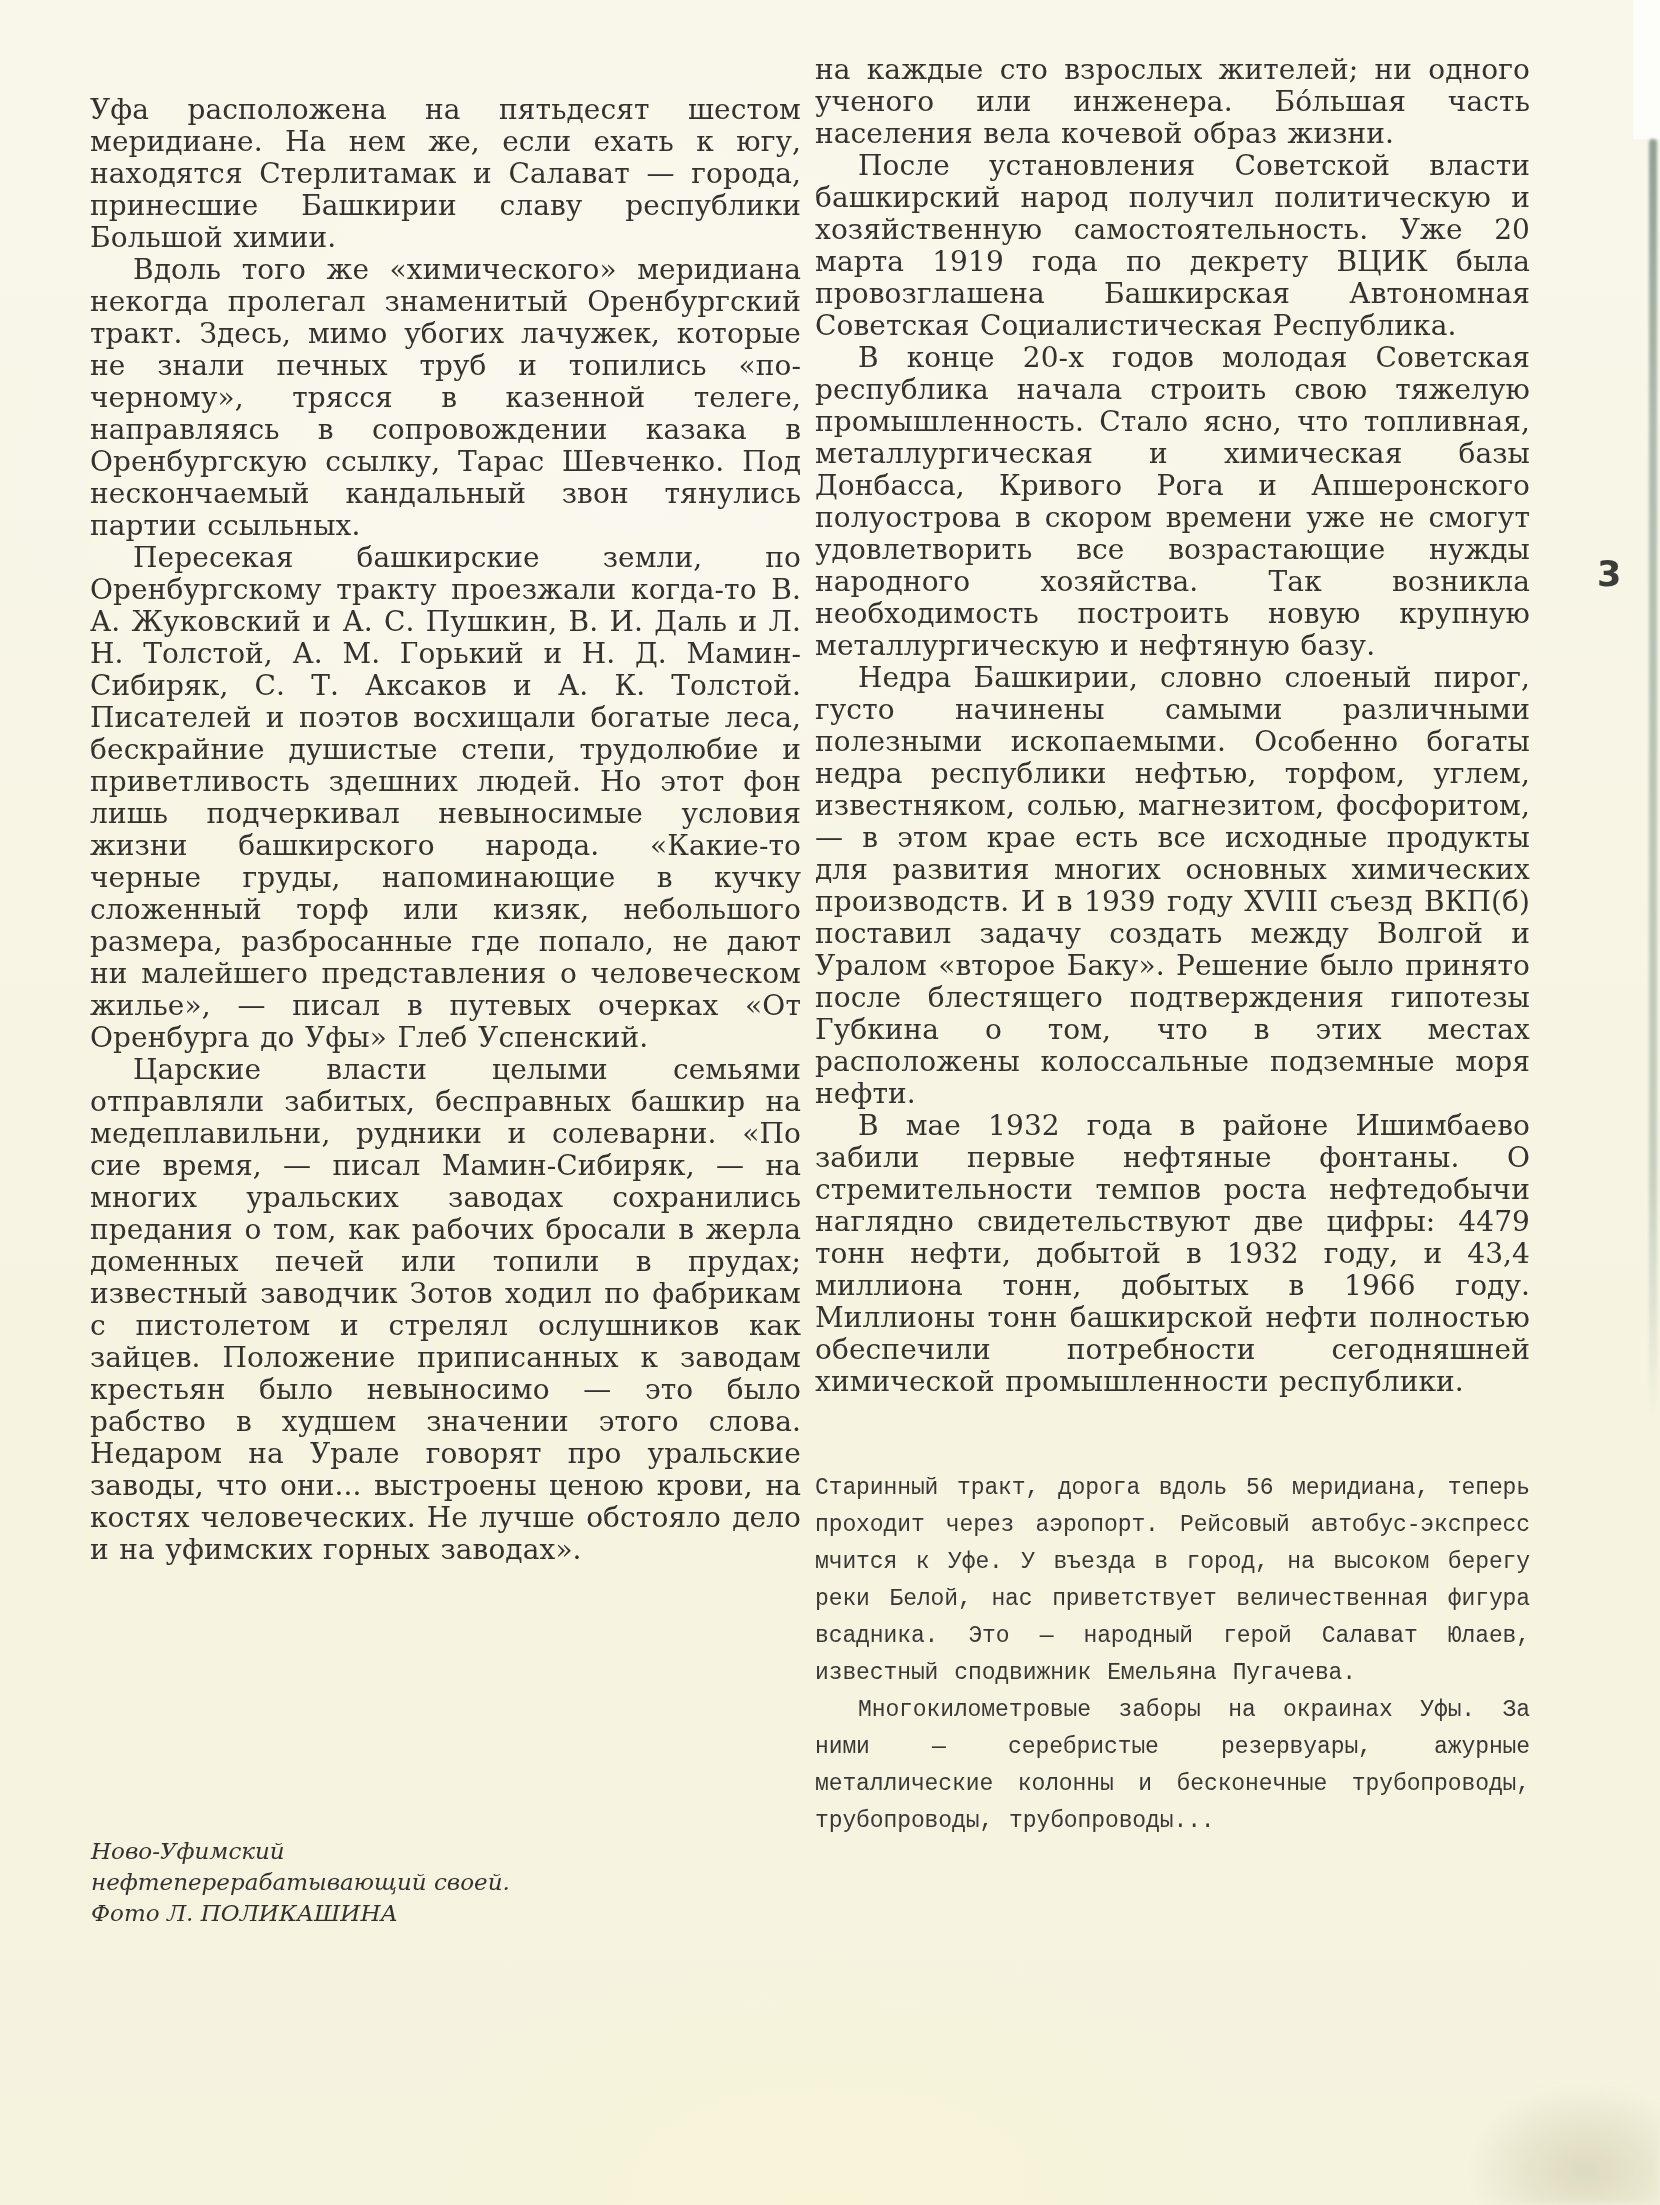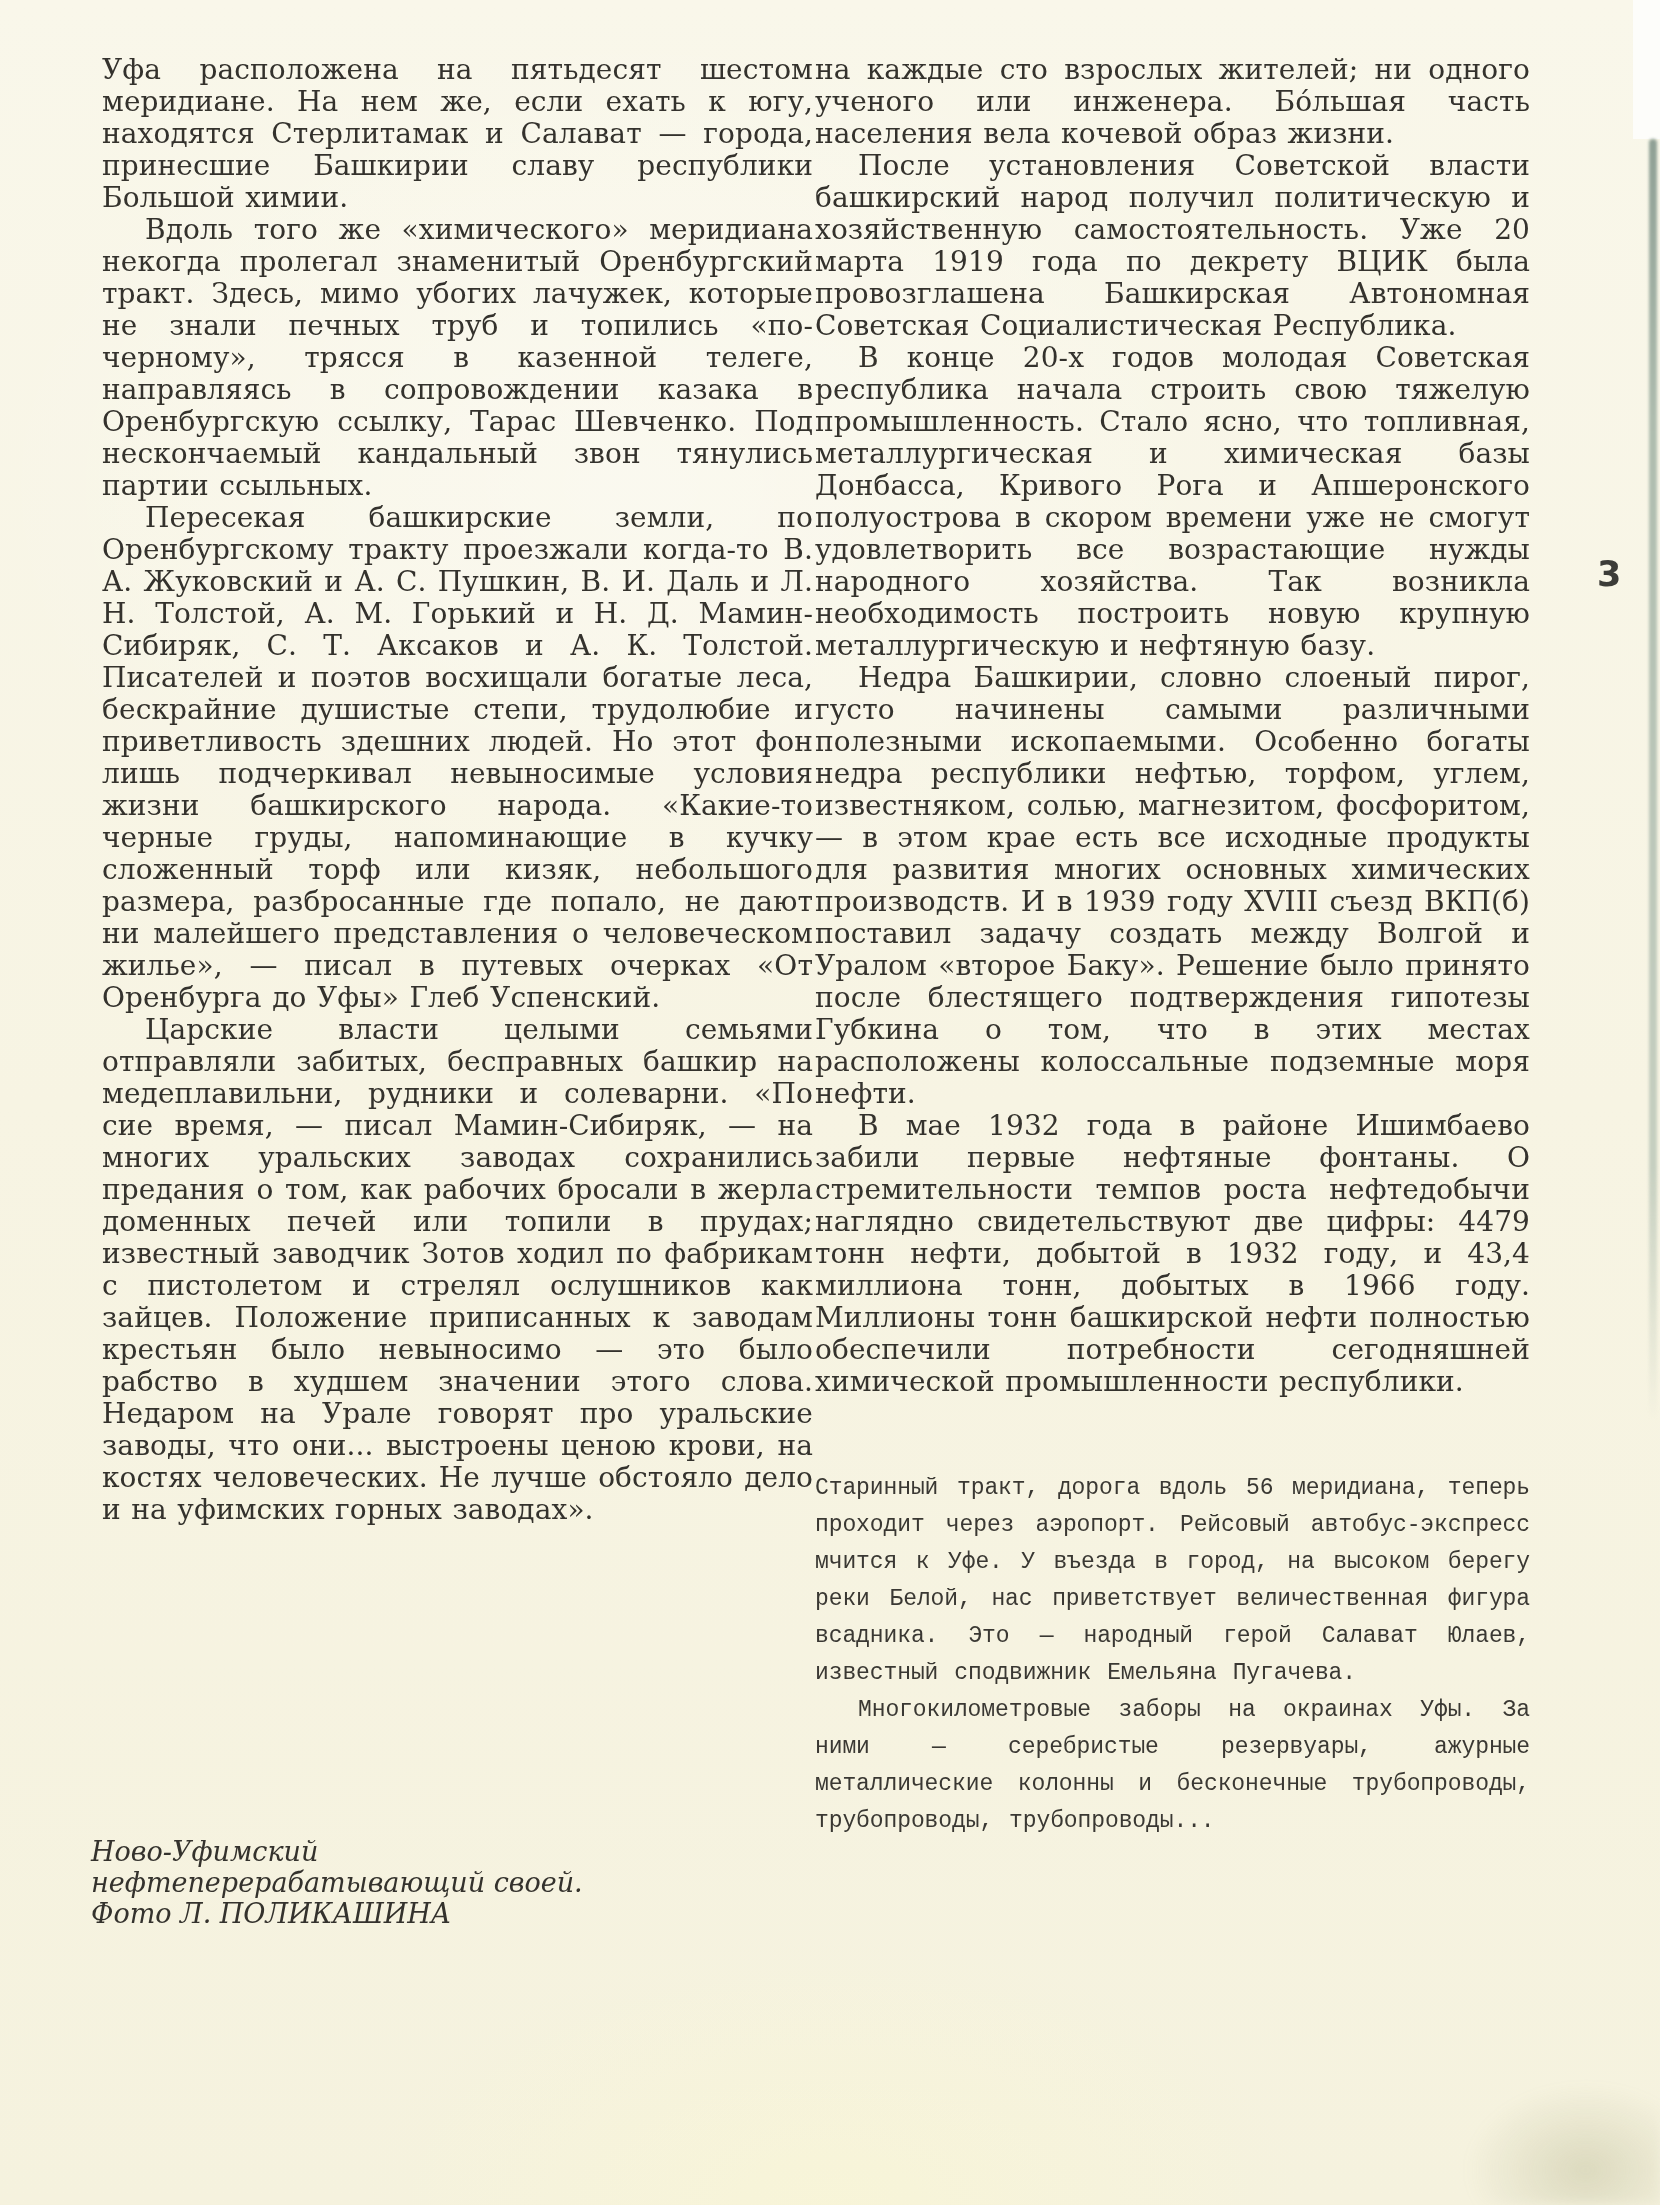--- a/index.html
+++ b/index.html
@@ -24,21 +24,21 @@
   .col {
     position: absolute;
     top: 54px;
     text-align: justify;
     font-size: 28px;
     line-height: 32px;
     color: #34322d;
     letter-spacing: 0.1px;
     word-spacing: 1.5px;
   }
-  .col-left  { left: 102px;  width: 711px; }
+  .col-left  { left: 90px;  width: 711px; margin-top: 40px; }
   .col-right { left: 815px; width: 715px; }
   .para { margin: 0; }
   .para.indent { text-indent: 43px; }
   
   .para.alt {
     font-family: Liberation Mono, monospace;
     font-size: 23px;
     line-height: 37px;
     letter-spacing: -0.1px;
     word-spacing: 2.2px;
@@ -52,21 +52,21 @@
     font-family: "DejaVu Sans", sans-serif;
     font-weight: bold;
     font-size: 35px;
     color: #3c3c38;
   }
   .caption {
     position: absolute;
     left: 91px;
     top: 1836px;
     width: 463px;
-    font-size: 27px;
+    font-size: 23px;
     line-height: 31px;
     color: #34322d;
   }
   .caption .it { font-style: italic; }
   .caption-line { white-space: nowrap; font-style: italic; }
   
   .edge-strip {
     position: absolute;
     right: 3.7px;
     top: 139px;

